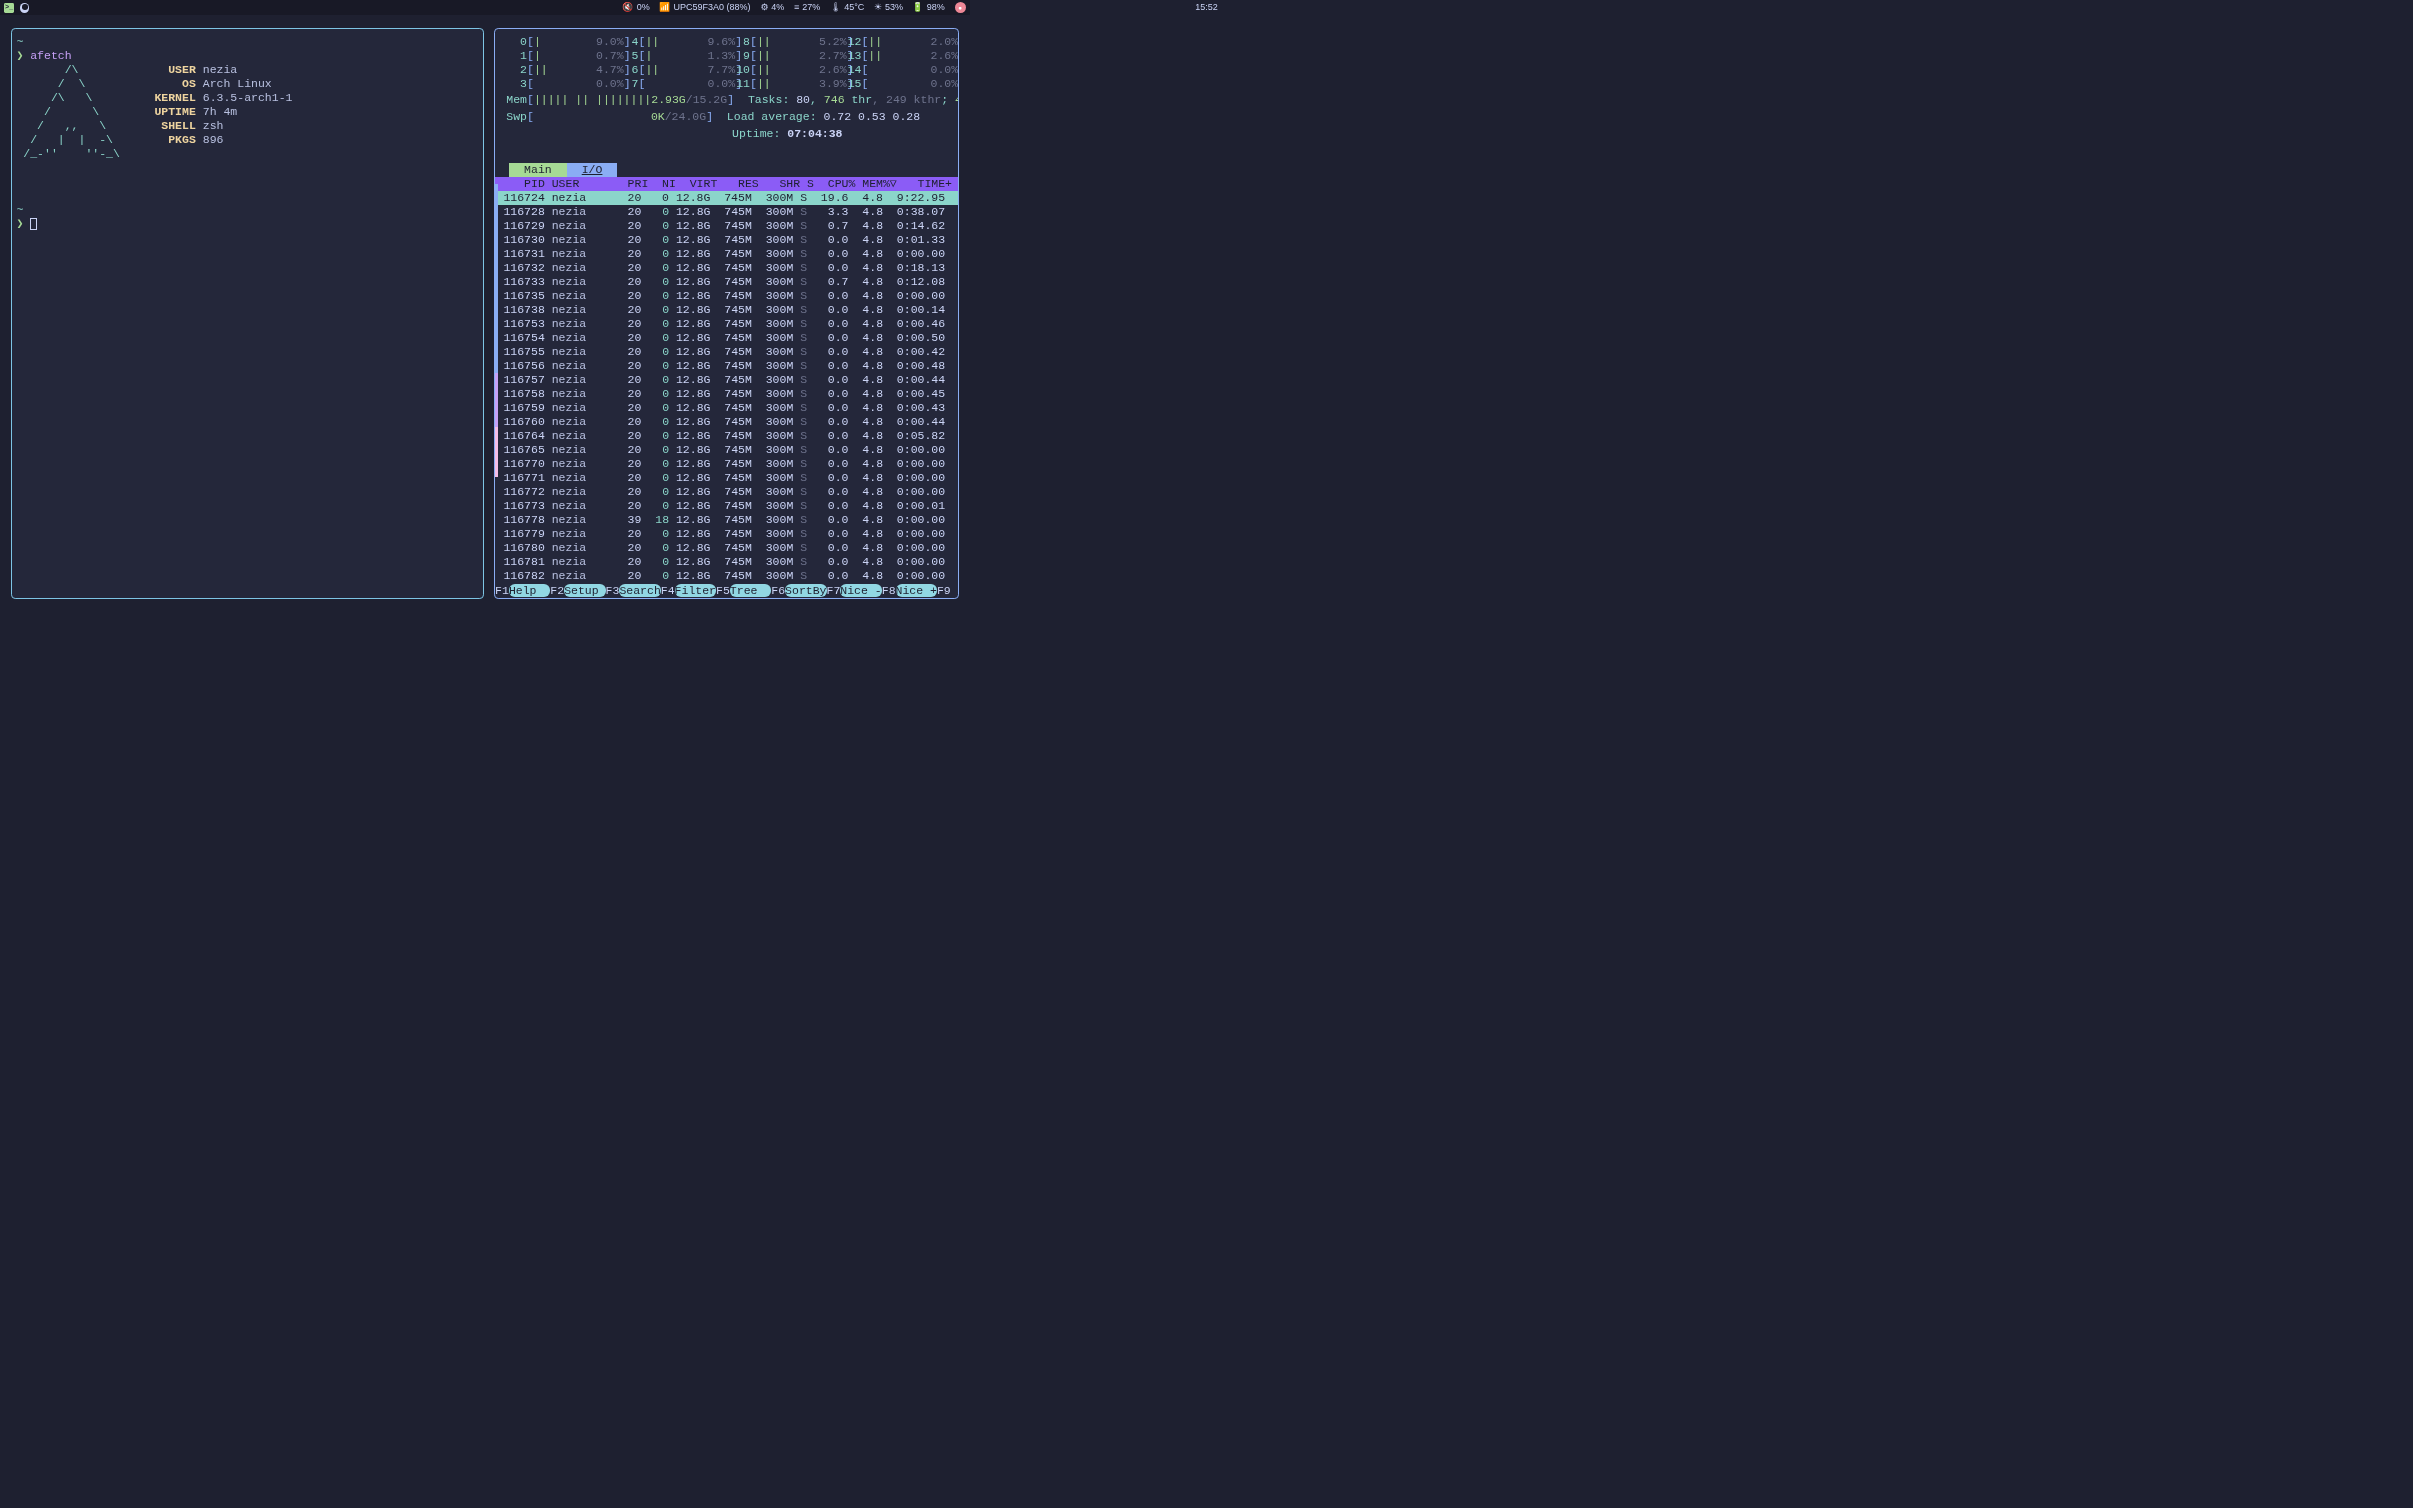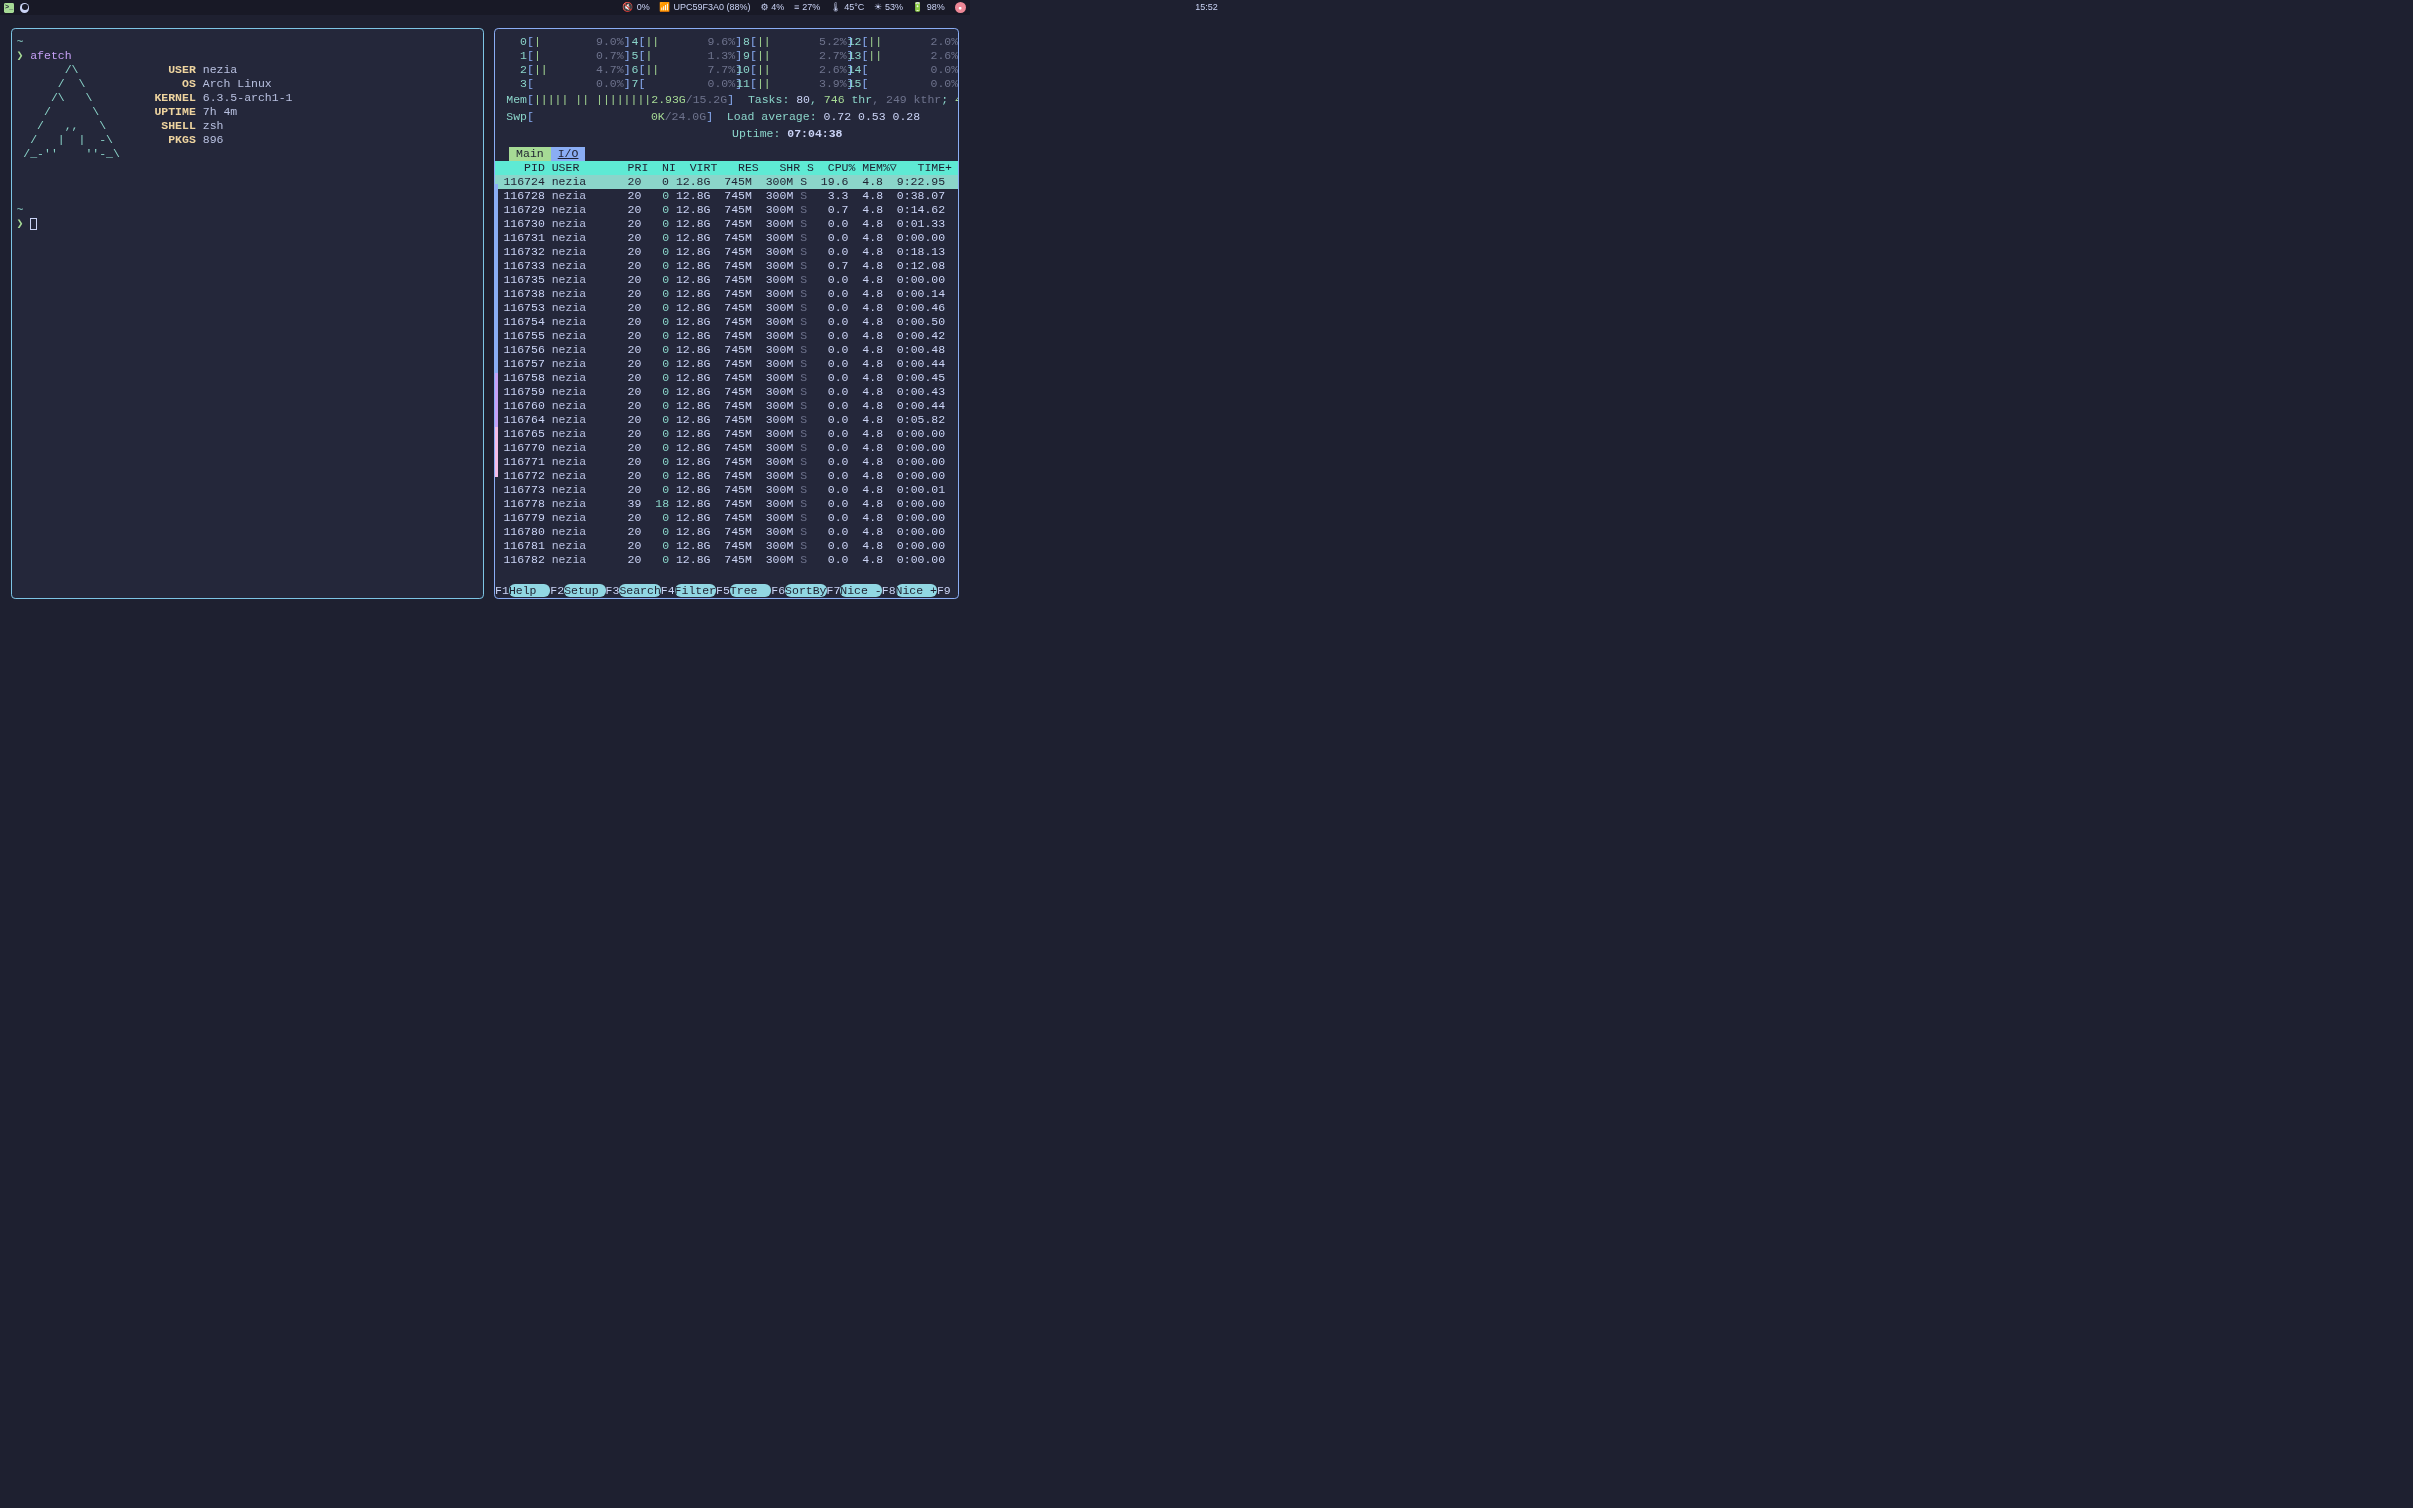--- a/index.html
+++ b/index.html
@@ -71,25 +71,25 @@
   .c-idx{color:#8bd5ca;}
   .c-br{color:#8aadf4;}
   .c-bar{color:#a6da95;}
   .c-pct{color:#6e738d;}
   .c-lbl{color:#8bd5ca;}
   .c-used{color:#a6da95;}
   .c-tot{color:#6e738d;}
   .c-white{color:#cad3f5;}
 
   .tabs{padding-left:14px; margin-top:2.8px;}
-  .tab{display:inline-block; padding:0 7px;}
+  .tab{display:inline-block; padding:0 15px;margin-top:16px;}
   .tab.active{background:#a6da95; color:#1e2030;}
   .tab.inactive{background:#8aadf4; color:#1e2030;text-decoration:underline;}
 
-  .hdr{background:#5eead4; color:#1e2030; white-space:pre; padding-left:1.4px;}
+  .hdr{background:#8b5cf6; color:#1e2030; white-space:pre; padding-left:1.4px;}
   .proc-scroll{height:391px; overflow:hidden;}
   .proc-row{white-space:pre; padding-left:1.4px;}
   .proc-row.sel{background:#8bd5ca; color:#1e2030;}
   .p-pid{color:#cad3f5;}
   .p-user{color:#b8c0e0;}
   .p-ni{color:#8bd5ca;}
   .p-s{color:#6e738d;}
 
   .leftbar{
     position:absolute; left:0; top:155px; width:2.8px; height:419px;

